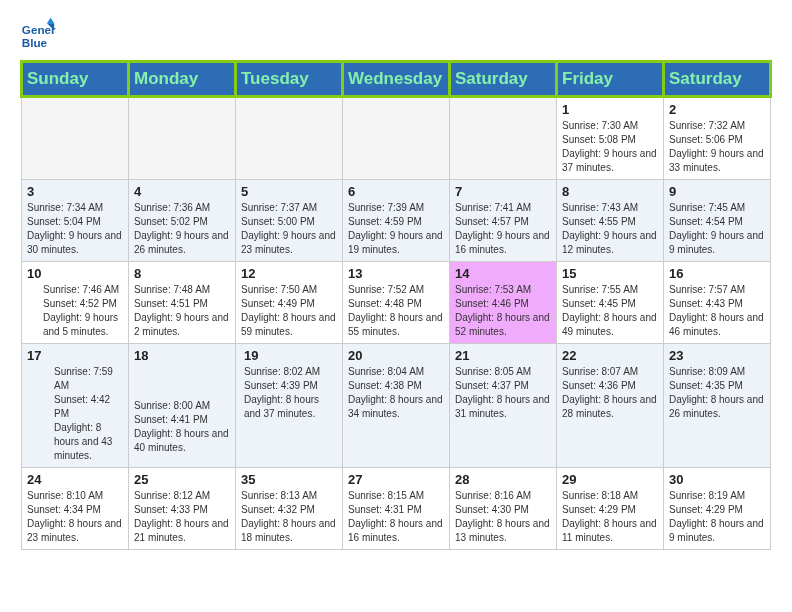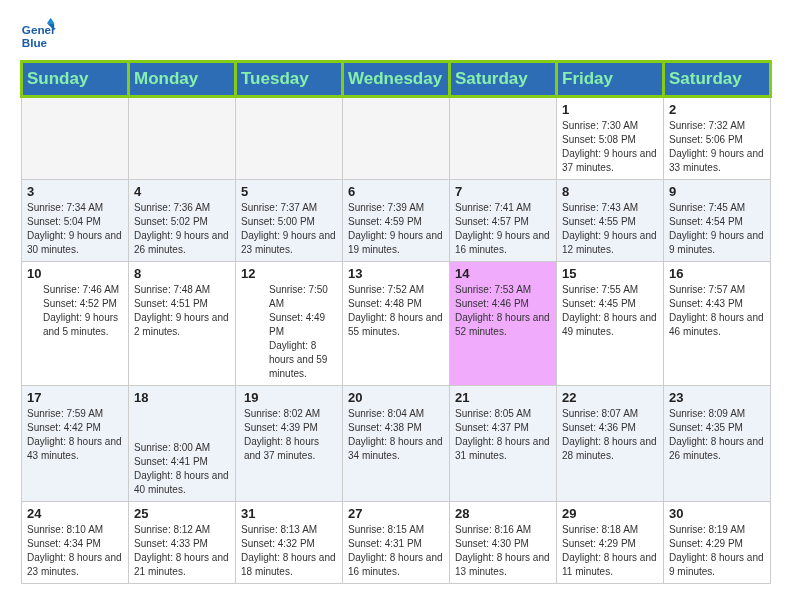--- a/index.html
+++ b/index.html
@@ -123,21 +123,21 @@
 Daylight: 9 hours and 5 minutes.</div>
           </td>
           <td style="background: rgb(255, 255, 255);">
             <div class="day-num">8</div>
             <div class="day-info" style="white-space: pre-line;">Sunrise: 7:48 AM
 Sunset: 4:51 PM
 Daylight: 9 hours and 2 minutes.</div>
           </td>
           <td style="background: rgb(255, 255, 255);">
             <div class="day-num">12</div>
-            <div class="day-info" style="white-space: pre-line; margin-left: 28px;">Sunrise: 7:50 AM
+            <div class="day-info" style="white-space: pre-line;">Sunrise: 7:50 AM
 Sunset: 4:49 PM
 Daylight: 8 hours and 59 minutes.</div>
           </td>
           <td style="background: rgb(255, 255, 255);">
             <div class="day-num">13</div>
             <div class="day-info" style="white-space: pre-line;">Sunrise: 7:52 AM
 Sunset: 4:48 PM
 Daylight: 8 hours and 55 minutes.</div>
           </td>
           <td style="background: #f0abfc;">
@@ -155,21 +155,21 @@
           <td style="background: rgb(255, 255, 255);">
             <div class="day-num">16</div>
             <div class="day-info" style="white-space: pre-line;">Sunrise: 7:57 AM
 Sunset: 4:43 PM
 Daylight: 8 hours and 46 minutes.</div>
           </td>
         </tr>
         <tr>
           <td style="background: rgb(238, 242, 249);">
             <div class="day-num">17</div>
-            <div class="day-info" style="white-space: pre-line;">Sunrise: 7:59 AM
+            <div class="day-info" style="white-space: pre-line; margin-left: 27px;">Sunrise: 7:59 AM
 Sunset: 4:42 PM
 Daylight: 8 hours and 43 minutes.</div>
           </td>
           <td style="background: rgb(238, 242, 249);">
             <div class="day-num">18</div>
             <div class="day-info" style="white-space: pre-line; margin-top: 36px;">Sunrise: 8:00 AM
 Sunset: 4:41 PM
 Daylight: 8 hours and 40 minutes.</div>
           </td>
           <td style="background: rgb(238, 242, 249); padding-left: 8px;">
@@ -210,21 +210,21 @@
 Sunset: 4:34 PM
 Daylight: 8 hours and 23 minutes.</div>
           </td>
           <td style="background: rgb(255, 255, 255);">
             <div class="day-num">25</div>
             <div class="day-info" style="white-space: pre-line;">Sunrise: 8:12 AM
 Sunset: 4:33 PM
 Daylight: 8 hours and 21 minutes.</div>
           </td>
           <td style="background: rgb(255, 255, 255);">
-            <div class="day-num">31</div>
+            <div class="day-num">35</div>
             <div class="day-info" style="white-space: pre-line;">Sunrise: 8:13 AM
 Sunset: 4:32 PM
 Daylight: 8 hours and 18 minutes.</div>
           </td>
           <td style="background: rgb(255, 255, 255);">
             <div class="day-num">27</div>
             <div class="day-info" style="white-space: pre-line;">Sunrise: 8:15 AM
 Sunset: 4:31 PM
 Daylight: 8 hours and 16 minutes.</div>
           </td>

